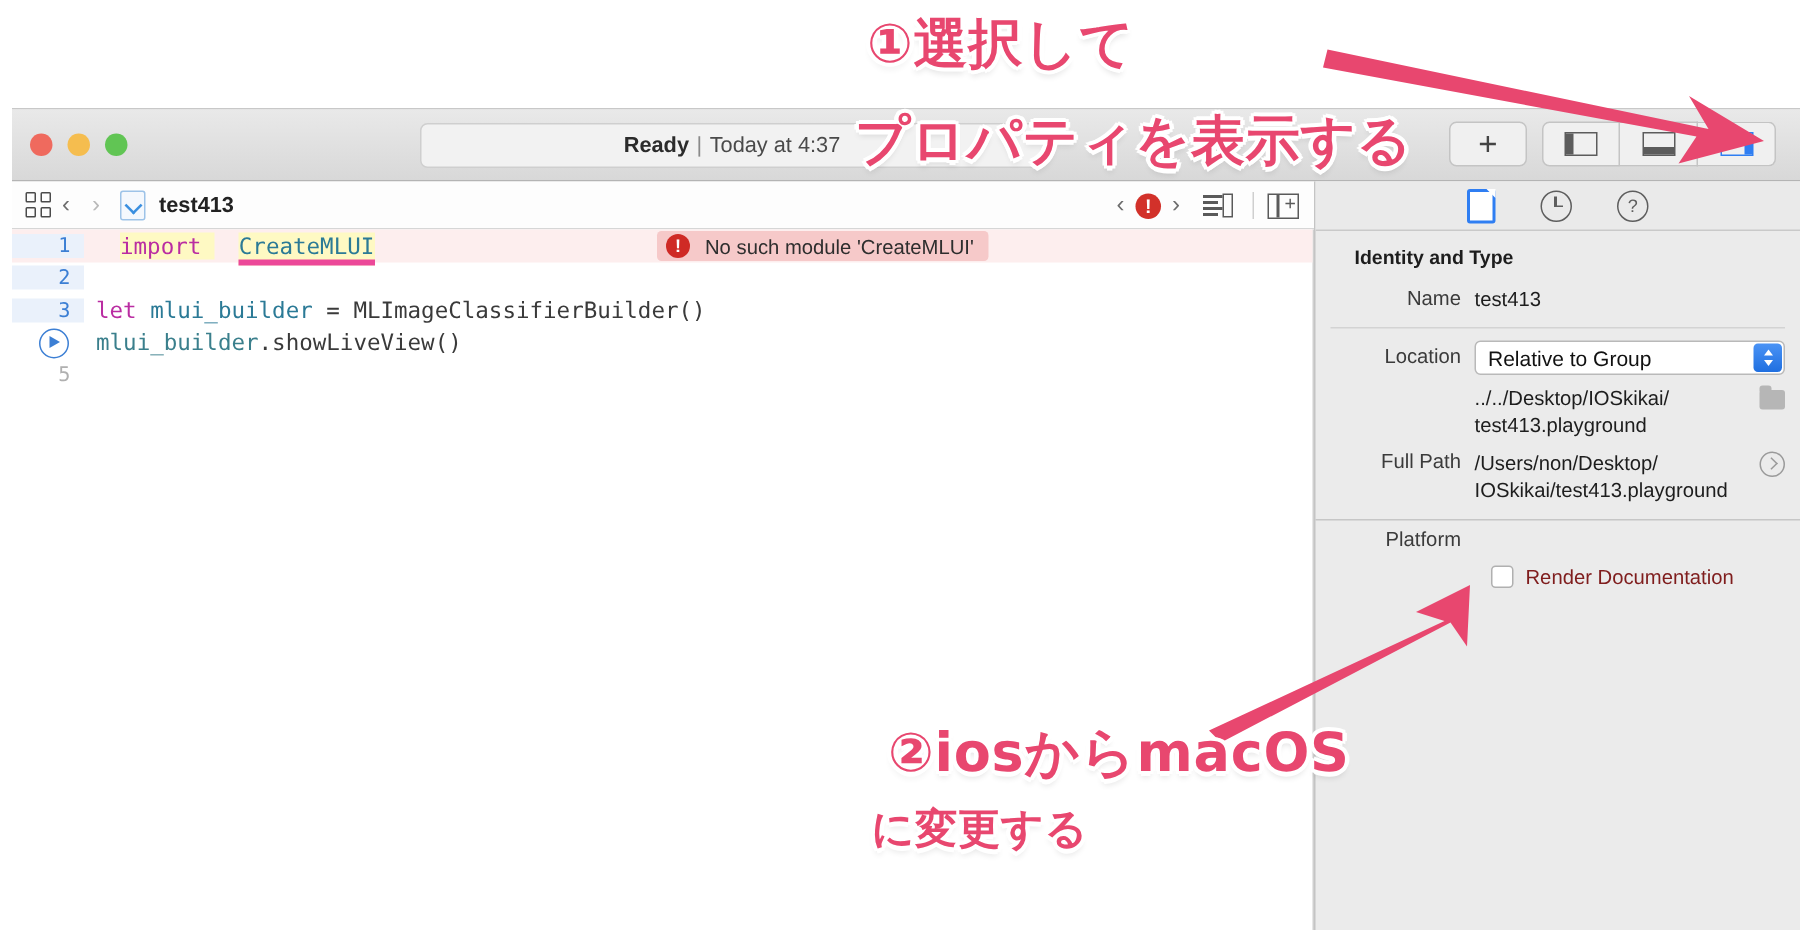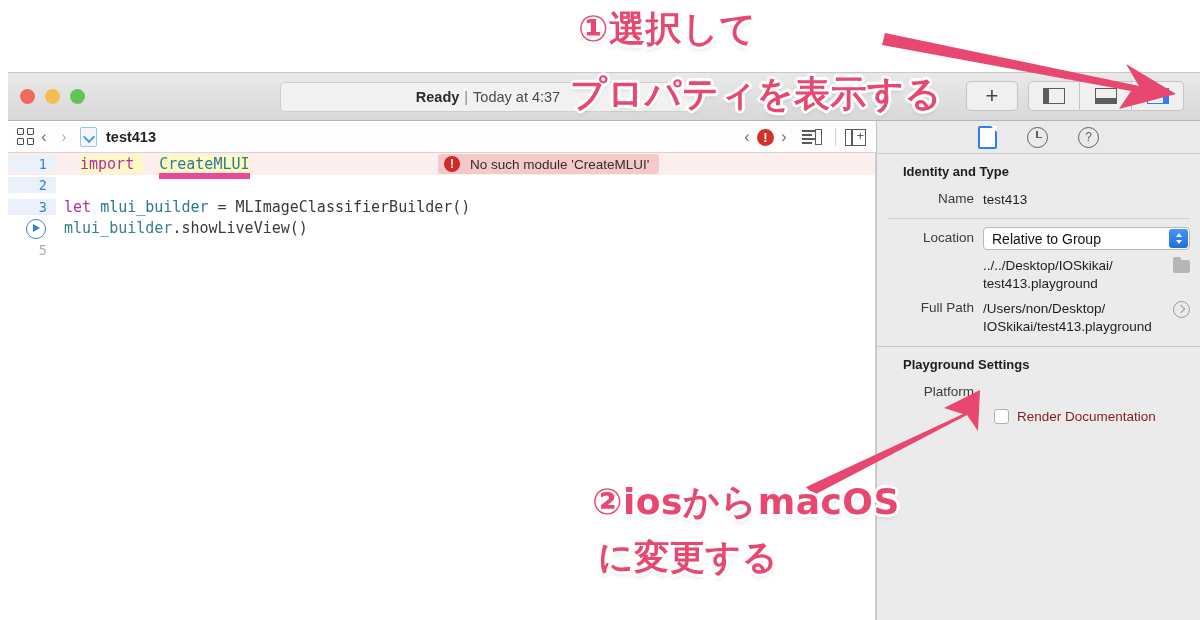--- a/index.html
+++ b/index.html
@@ -104,21 +104,21 @@
   .gutter{width:48px;flex:0 0 48px;text-align:right;padding-right:9px;box-sizing:border-box;
     font-size:13.5px;color:#9aa0a6;font-family:"DejaVu Sans Mono","Liberation Mono",monospace;}
   .gutter.sel{background:#eaf1fb;color:#3c7fd4;}
   .gutter.gray{color:#b0b0b0;}
   .src{padding-left:8px;white-space:pre;}
   .k{color:#ba2da2;}
   .t{color:#2b7a96;}
   .id{color:#3a3a3a;}
   .v{color:#3a7f8c;}
   .hl{background:#fef9c3;margin-left:16px;}
-  .undl{border-bottom:6px solid #ec4899;}
+  .undl{border-bottom:4px solid #ec4899;}
   .playbtn{position:absolute;left:18px;top:1px;width:20px;height:20px;border-radius:50%;
     border:1.6px solid #3c7fd4;box-sizing:border-box;background:#fff;}
   .playbtn::after{content:"";position:absolute;left:6px;top:4px;border-left:7px solid #3c7fd4;
     border-top:4.5px solid transparent;border-bottom:4.5px solid transparent;}
 
   .errbanner{
     position:absolute;left:430px;top:1px;height:20px;display:flex;align-items:center;
     background:#f6c9c9;border-radius:3px;padding-right:10px;
   }
   .errbanner .dot{width:16px;height:16px;border-radius:50%;background:#cf2a25;color:#fff;
@@ -180,21 +180,21 @@
     font-family:"DejaVu Sans","Liberation Sans",sans-serif;white-space:nowrap;
     text-shadow:
       -2px -2px 0 #fff, 2px -2px 0 #fff, -2px 2px 0 #fff, 2px 2px 0 #fff,
       -3px 0 0 #fff, 3px 0 0 #fff, 0 -3px 0 #fff, 0 3px 0 #fff,
       -2px 0 0 #fff, 2px 0 0 #fff, 0 -2px 0 #fff, 0 2px 0 #fff,
       0 4px 4px rgba(0,0,0,.12);
   }
   #anno1a{left:578px;top:5px;font-size:36px;}
   #anno1b{left:570px;top:70px;font-size:36px;}
   #anno2a{left:592px;top:478px;font-size:36px;}
-  #anno2b{left:598px;top:534px;font-size:35px;}
+  #anno2b{left:581px;top:534px;font-size:28px;}
   svg.arrows{position:absolute;left:0;top:0;width:1200px;height:620px;pointer-events:none;}
 </style>
 </head>
 <body>
 
 <div id="app">
 
   <div class="window">
 
     <div class="titlebar">
@@ -327,21 +327,20 @@
 
       <div class="field">
         <span class="flabel">Full Path</span>
         <span class="fval" style="white-space:pre-line">/Users/non/Desktop/
 IOSkikai/test413.playground</span>
         <span class="arrow-ico"></span>
       </div>
 
       <div class="sec-div"></div>
 
-      <div class="sec-head">Playground Settings</div>
 
       <div class="field">
         <span class="flabel">Platform</span>
       </div>
 
       <div class="checkrow">
         <span class="checkbox"></span>
         <span class="checklabel">Render Documentation</span>
       </div>
 

